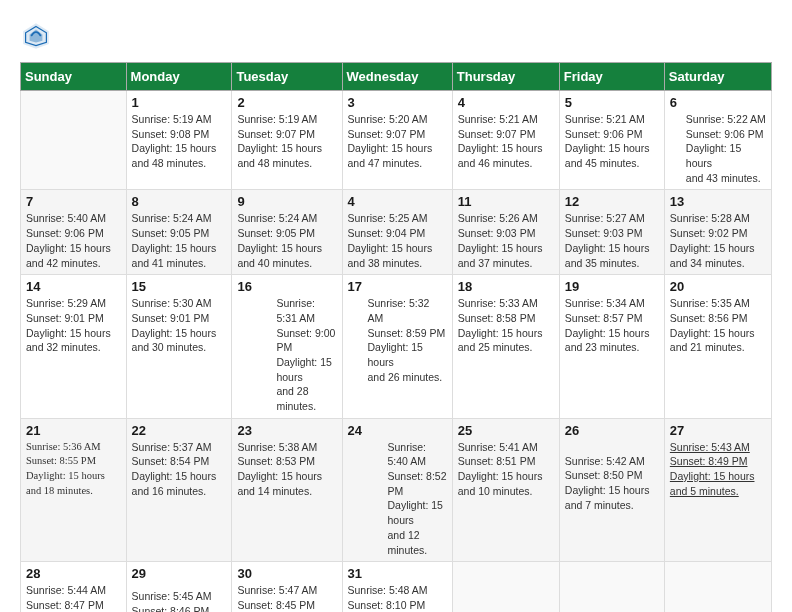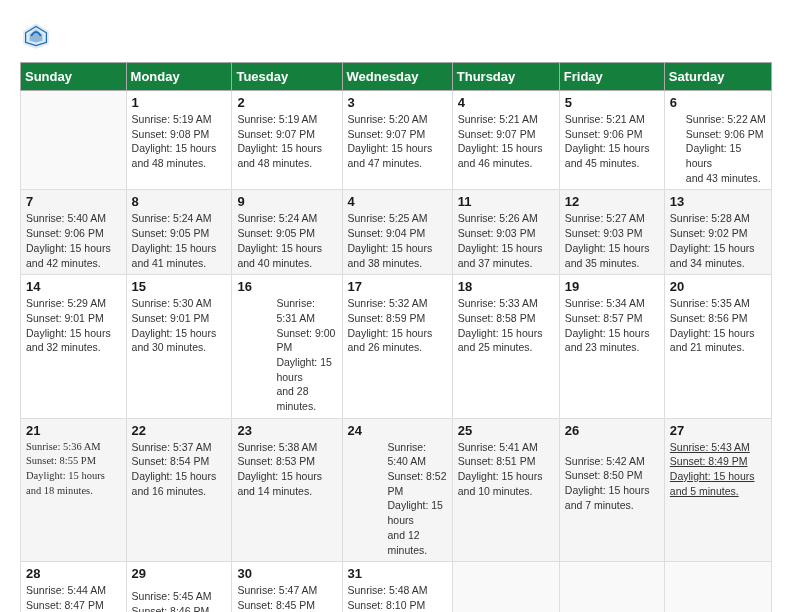--- a/index.html
+++ b/index.html
@@ -249,21 +249,21 @@
         </td>
         <td>
           <span class="day-num">16</span>
           <div class="day-info" style="white-space: pre-line; margin-left: 39px;">Sunrise: 5:31 AM
 Sunset: 9:00 PM
 Daylight: 15 hours
 and 28 minutes.</div>
         </td>
         <td>
           <span class="day-num">17</span>
-          <div class="day-info" style="white-space: pre-line;">Sunrise: 5:32 AM
+          <div class="day-info" style="white-space: pre-line; margin-left: 20px;">Sunrise: 5:32 AM
 Sunset: 8:59 PM
 Daylight: 15 hours
 and 26 minutes.</div>
         </td>
         <td>
           <span class="day-num">18</span>
           <div class="day-info" style="white-space: pre-line;">Sunrise: 5:33 AM
 Sunset: 8:58 PM
 Daylight: 15 hours
 and 25 minutes.</div>

